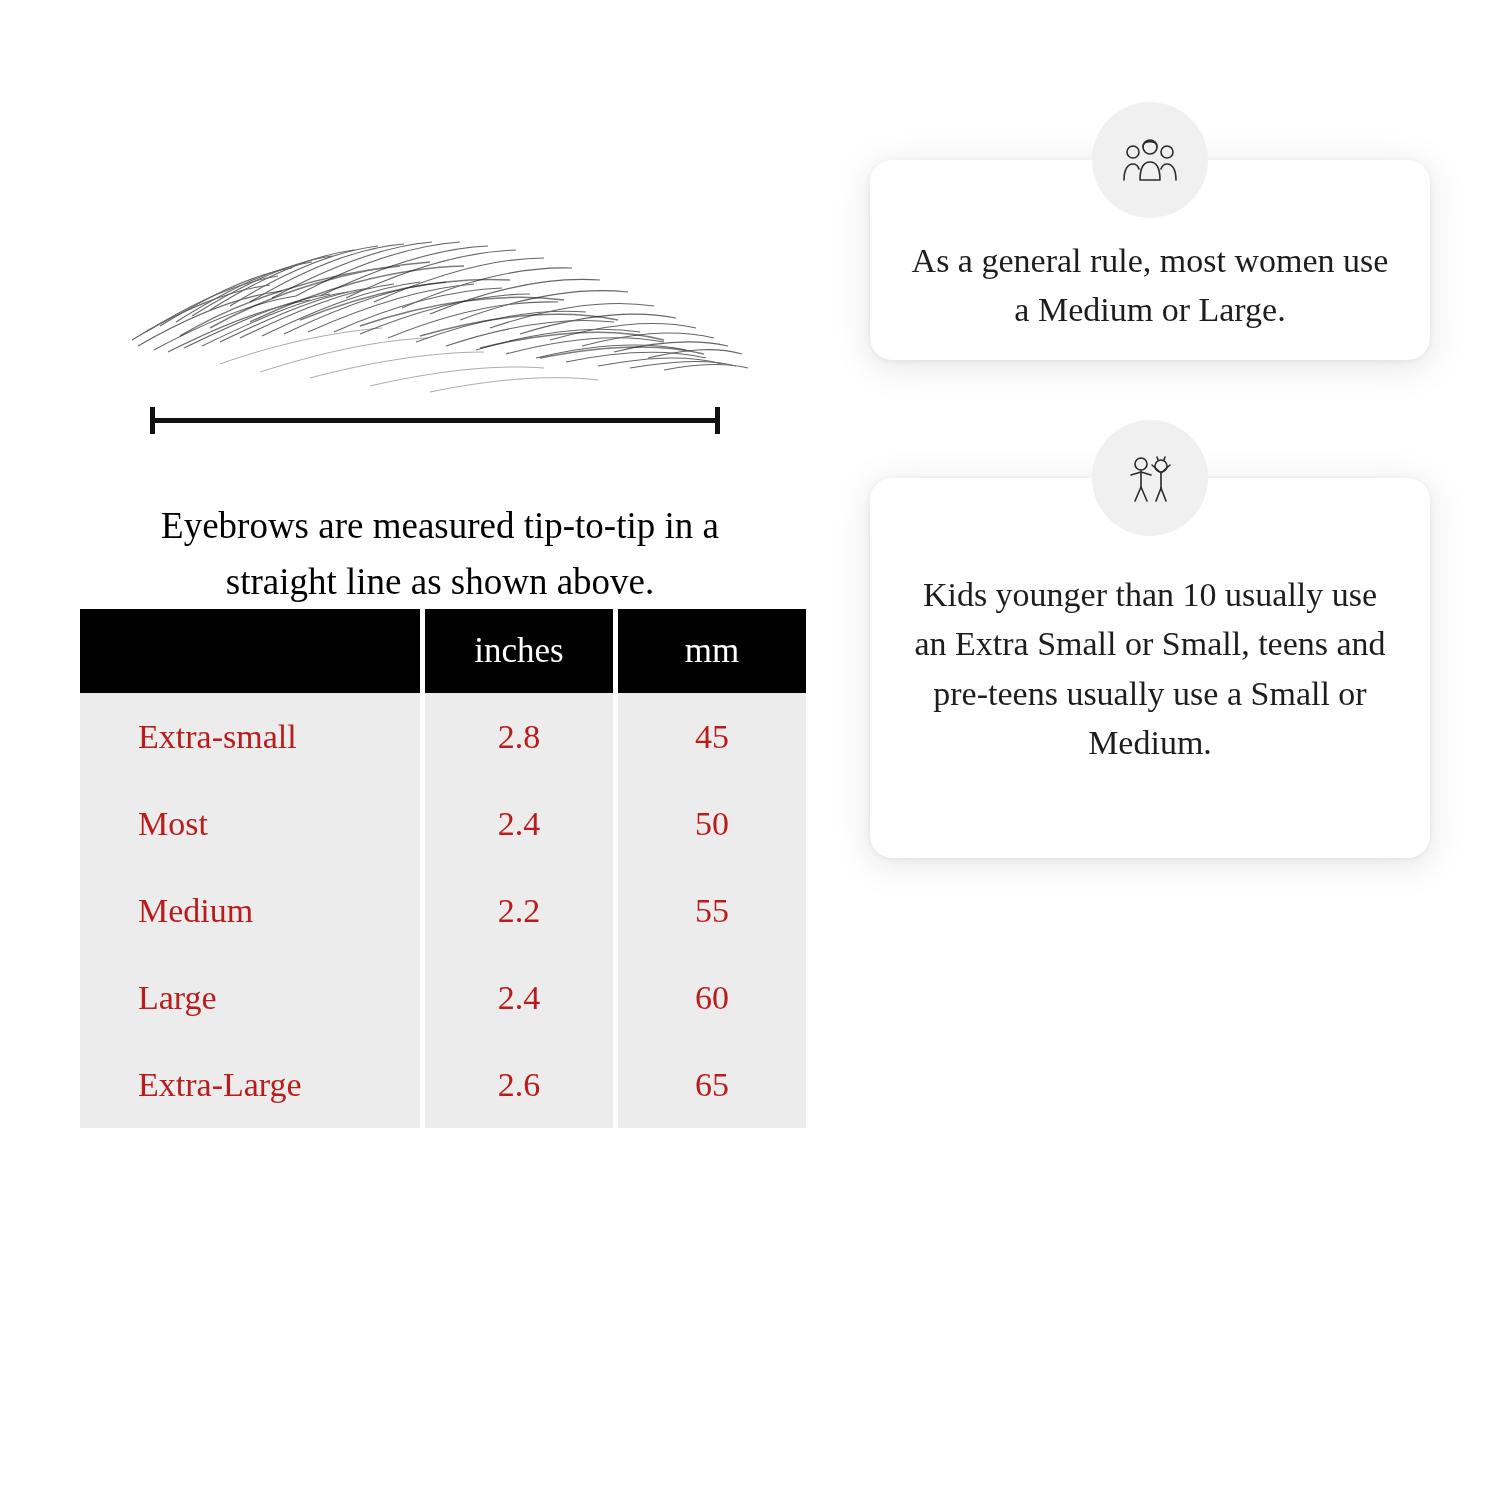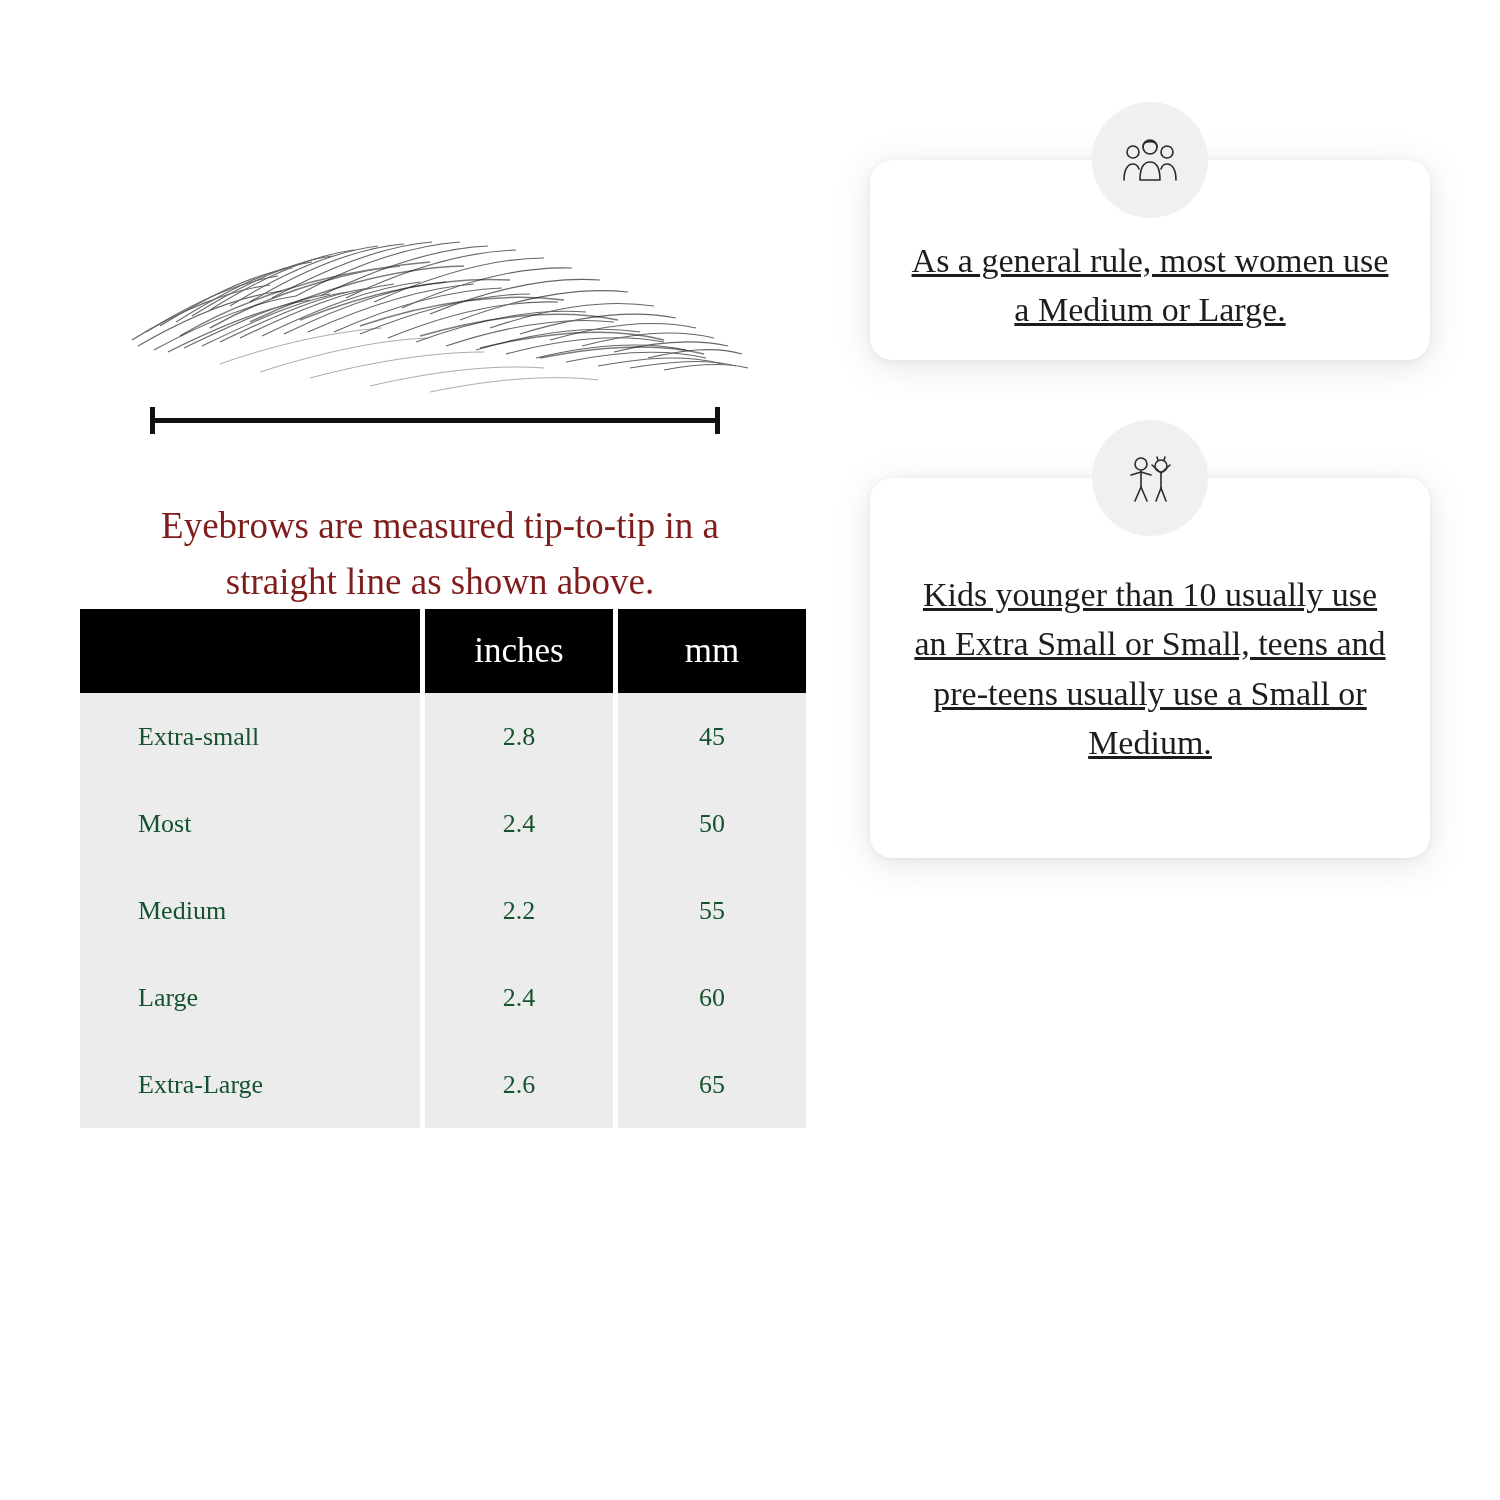--- a/index.html
+++ b/index.html
@@ -63,21 +63,21 @@
   .measure-cap.left { left: 0; }
   .measure-cap.right { right: 0; }
 
   .caption {
     margin-top: 58px;
     margin-left: 60px;
     width: 610px;
     text-align: center;
     font-size: 37px;
     line-height: 1.5;
-    color: #7f1d1d;
+    color: #000000;
   }
 
   
   .size-table {
     margin-left: 0px;
     width: 720px;
     border-collapse: separate;
     border-spacing: 5px 0;
     table-layout: fixed;
   }
@@ -88,24 +88,24 @@
     font-size: 35px;
     height: 82px;
     vertical-align: middle;
     text-align: center;
   }
   .size-table th.blank {
     background: #000000;
   }
   .size-table td {
     background: #ececec;
-    font-size: 26px;
+    font-size: 34px;
     height: 85px;
     vertical-align: middle;
-    color: #14532d;
+    color: #b91c1c;
   }
   .size-table td.label {
     text-align: left;
     padding-left: 58px;
   }
   .size-table td.num {
     text-align: center;
   }
   .col-name { width: 340px; }
   .col-in { width: 188px; }
@@ -126,21 +126,20 @@
     padding: 62px 40px 42px 40px;
     margin-bottom: 118px;
     text-align: center;
     box-sizing: border-box;
   }
   .note-card:last-child { margin-bottom: 4px; }
   .note-text {
     font-size: 34px;
     line-height: 1.45;
     color: #1d1d1d;
-    text-decoration: underline;
   }
   .icon-bubble {
     position: absolute;
     top: -58px;
     left: 50%;
     transform: translateX(-50%);
     width: 116px;
     height: 116px;
     border-radius: 50%;
     background: #f0f0f0;

